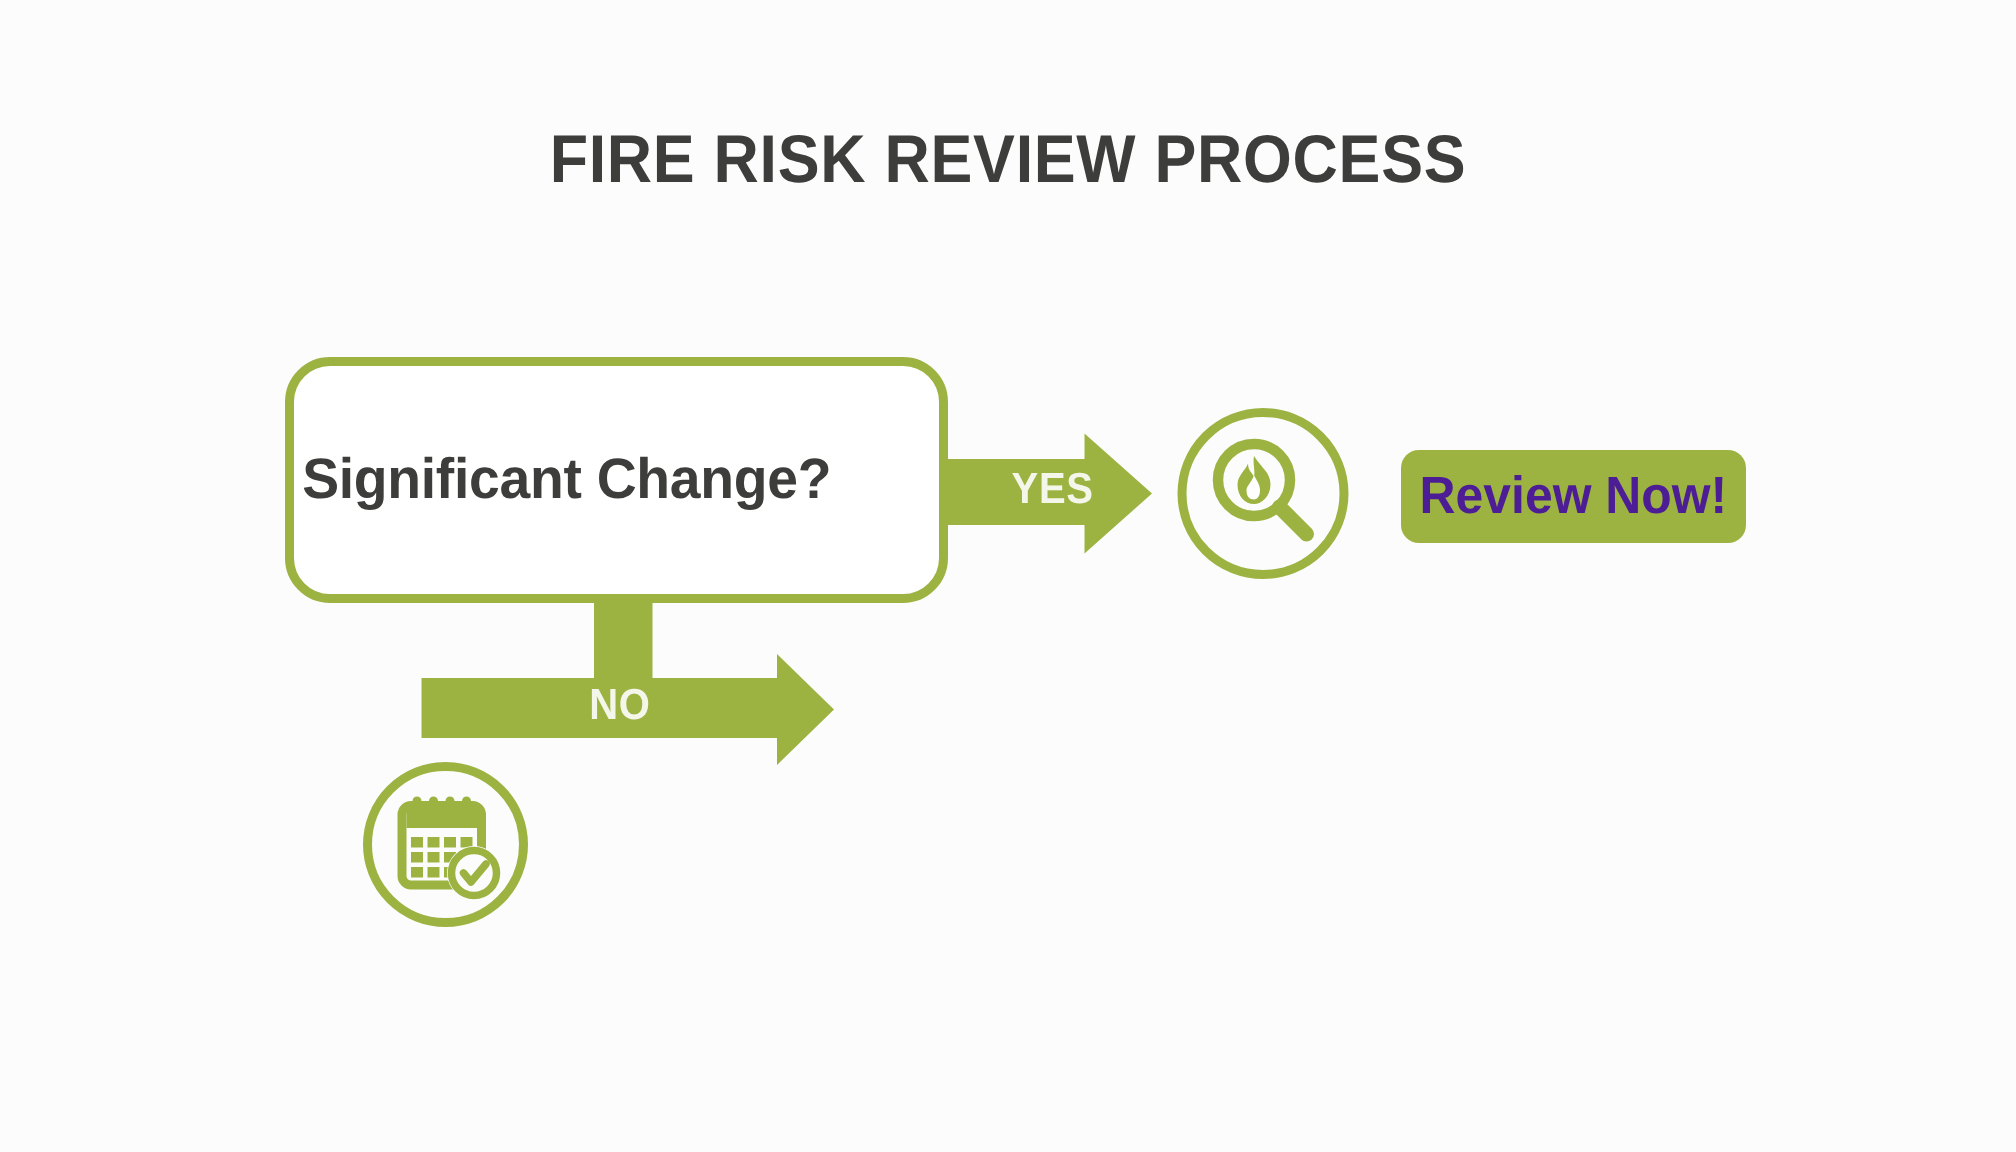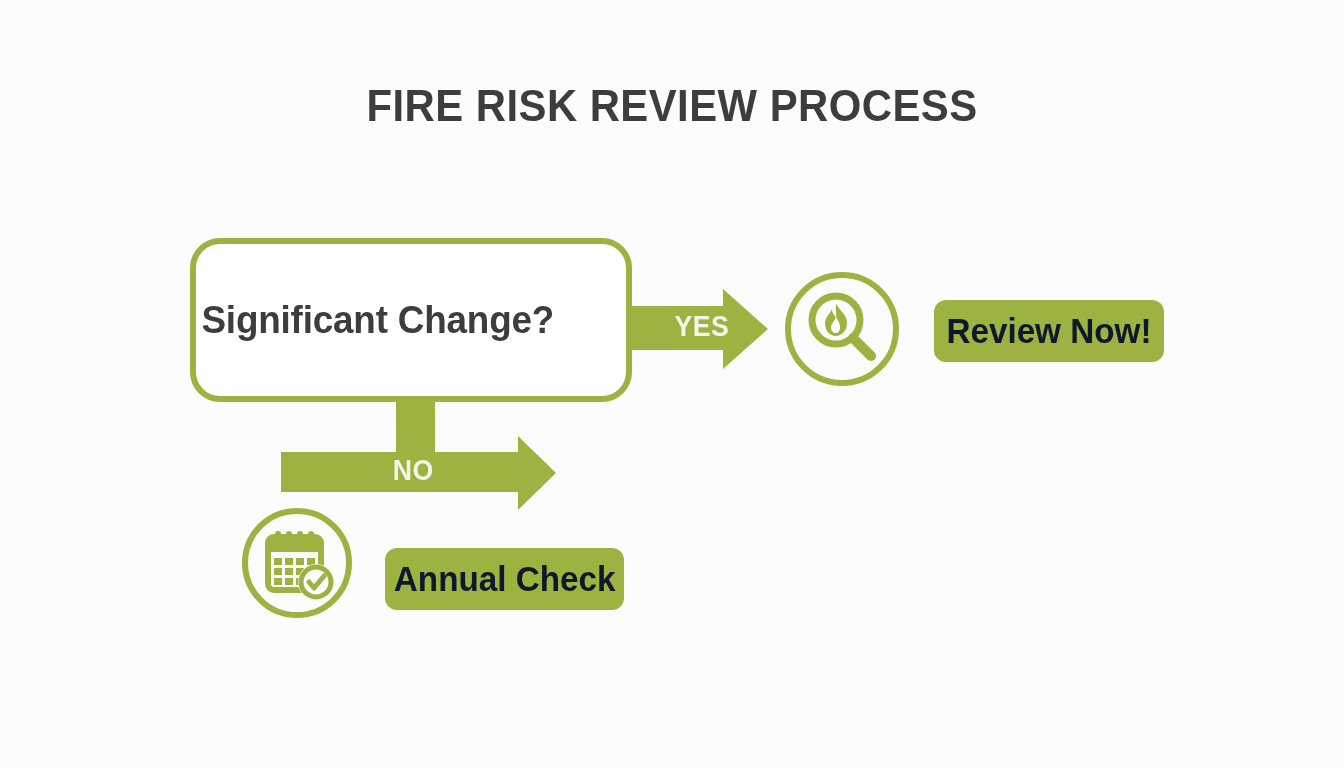--- a/index.html
+++ b/index.html
@@ -98,21 +98,21 @@
   #calendar-icon  { left: 240px; top: 506px; width: 114px; height: 114px; }
 
   
   .badge {
     position: absolute;
     background: #9cb342;
     border-radius: 12px;
     display: flex;
     align-items: center;
     justify-content: center;
-    color: #0f172a;
+    color: #4c1d95;
     font-weight: bold;
     font-family: "Liberation Sans Narrow", "Liberation Sans", sans-serif;
     white-space: nowrap;
   }
   #review-now-badge {
     left: 934px;
     top: 300px;
     width: 230px;
     height: 62px;
     font-size: 35px;
@@ -198,17 +198,14 @@
       <rect x="34" y="72" width="8" height="7"></rect>
       <rect x="45" y="72" width="8" height="7"></rect>
       <rect x="56" y="72" width="8" height="7"></rect>
     </g>
 
     <circle cx="76" cy="76" r="18" fill="#fbfcfb"></circle>
     <circle cx="76" cy="76" r="15" fill="none" stroke="#9cb342" stroke-width="5"></circle>
     <path d="M69 76 l5 6 l10 -12" fill="none" stroke="#9cb342" stroke-width="5" stroke-linecap="round" stroke-linejoin="round"></path>
   </svg>
 
-  <div id="annual-check-badge" class="badge">
-    <span>Annual Check</span>
-  </div>
 
 </div>
 
 </body></html>

